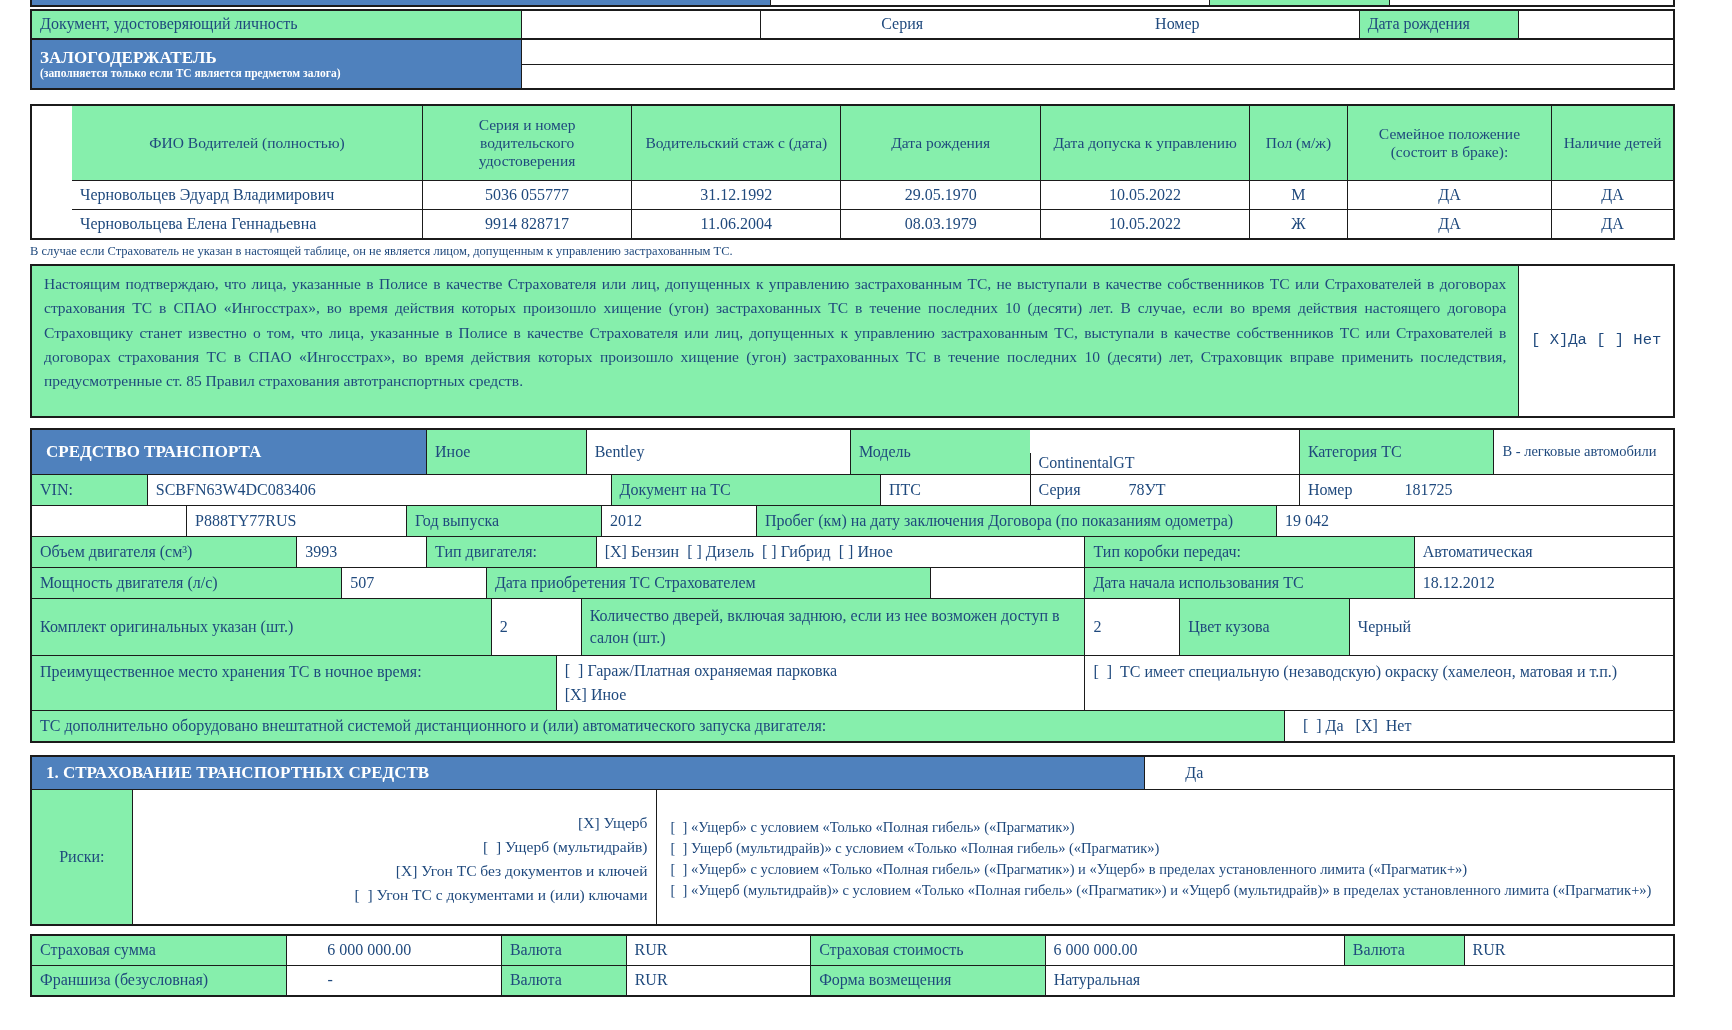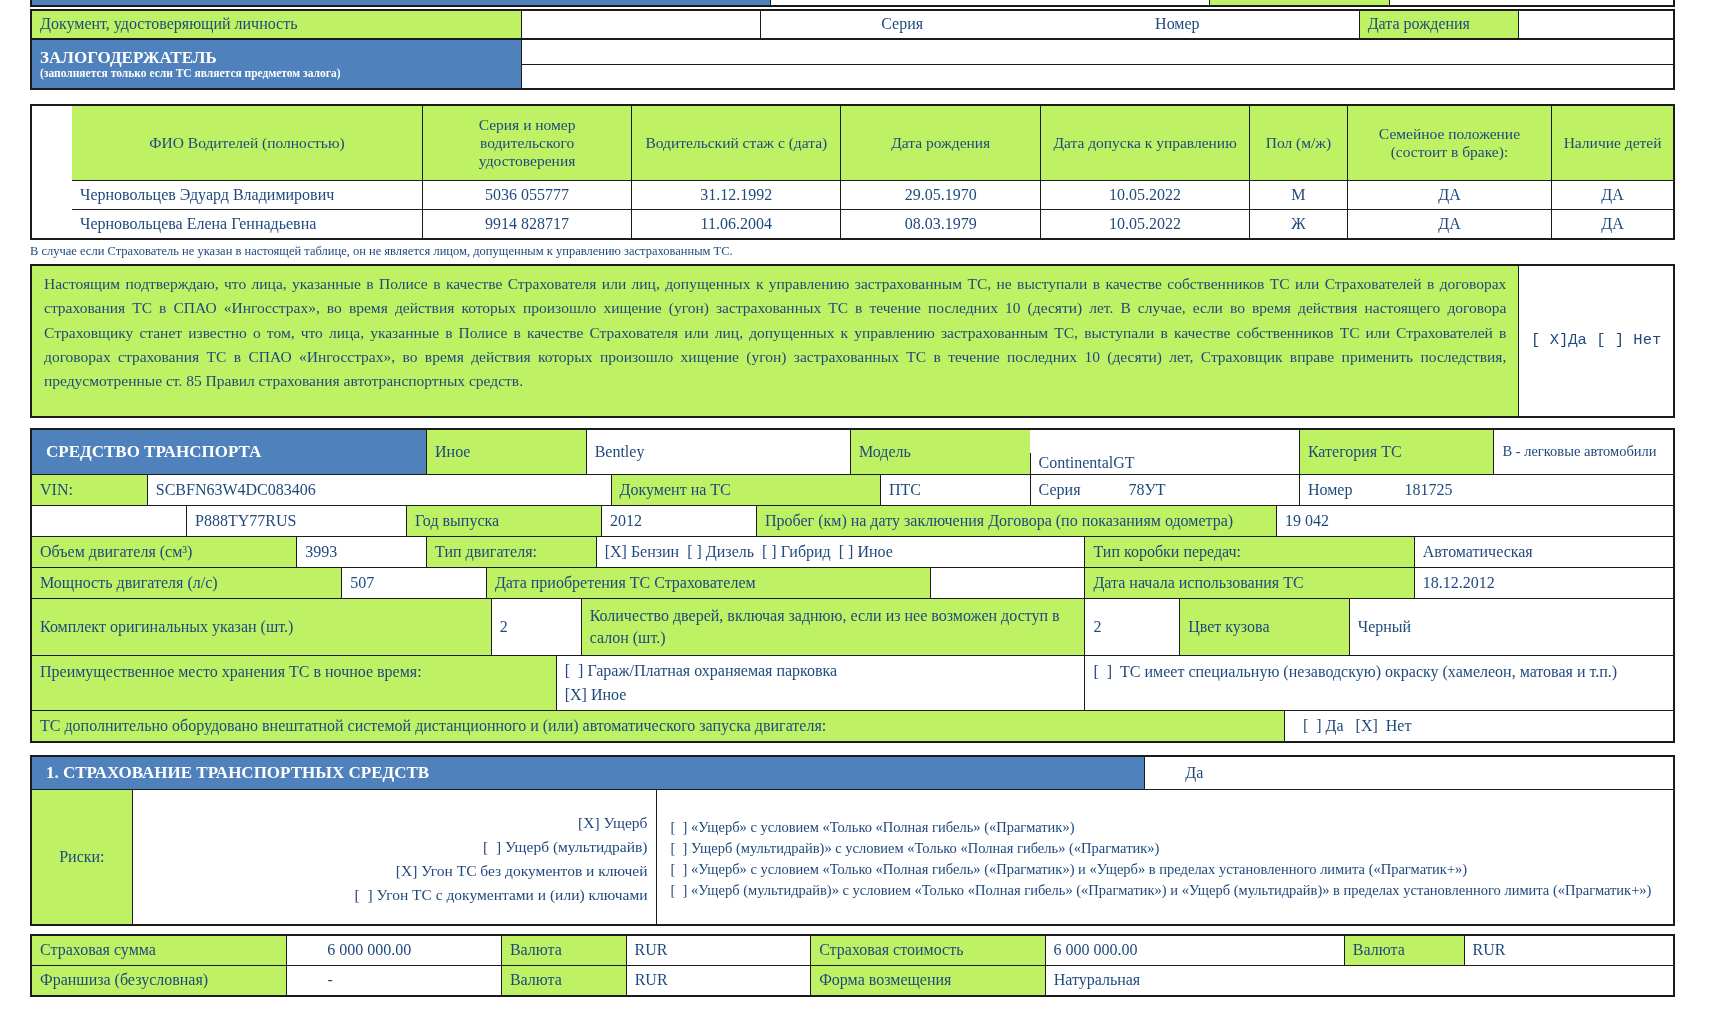--- a/index.html
+++ b/index.html
@@ -5,21 +5,21 @@
   html,body{margin:0;padding:0;background:#ffffff;}
   .page{position:relative;width:1732px;height:1030px;background:#ffffff;overflow:hidden;
         font-family:"Liberation Serif","DejaVu Serif",serif;color:#1f497d;font-size:16px;}
   .doc{position:absolute;left:30px;top:0;width:1645px;}
   .tbl{border:2px solid #1b1b1b;box-sizing:border-box;background:#fff;}
   .trow{display:flex;border-top:1px solid #1b1b1b;}
   .trow.first{border-top:none;}
   .cell{border-left:1px solid #1b1b1b;display:flex;align-items:center;padding:0 8px;
         box-sizing:border-box;overflow:hidden;white-space:pre-wrap;line-height:1.15;}
   .cell.nb{border-left:none;}
-  .light{background:#bef264;}
+  .light{background:#86efac;}
   .dark{background:#4f81bd;color:#ffffff;}
   .ctr{justify-content:center;text-align:center;}
   .top{align-items:flex-start;padding-top:4px;}
   .b{font-weight:bold;}
   .hdr{font-weight:bold;font-size:17px;}
   .small{font-size:12.5px;}
   .f145{font-size:14.5px;}
   .f15{font-size:15.5px;}
   .mb2{margin-bottom:2px;padding-left:40px;} .mb4{margin-bottom:4px;} .mb6{margin-bottom:6px;}
   .mb8{margin-bottom:8px;} .mb10{margin-bottom:10px;} .mb12{margin-bottom:12px;} .mb14{margin-bottom:14px;}

